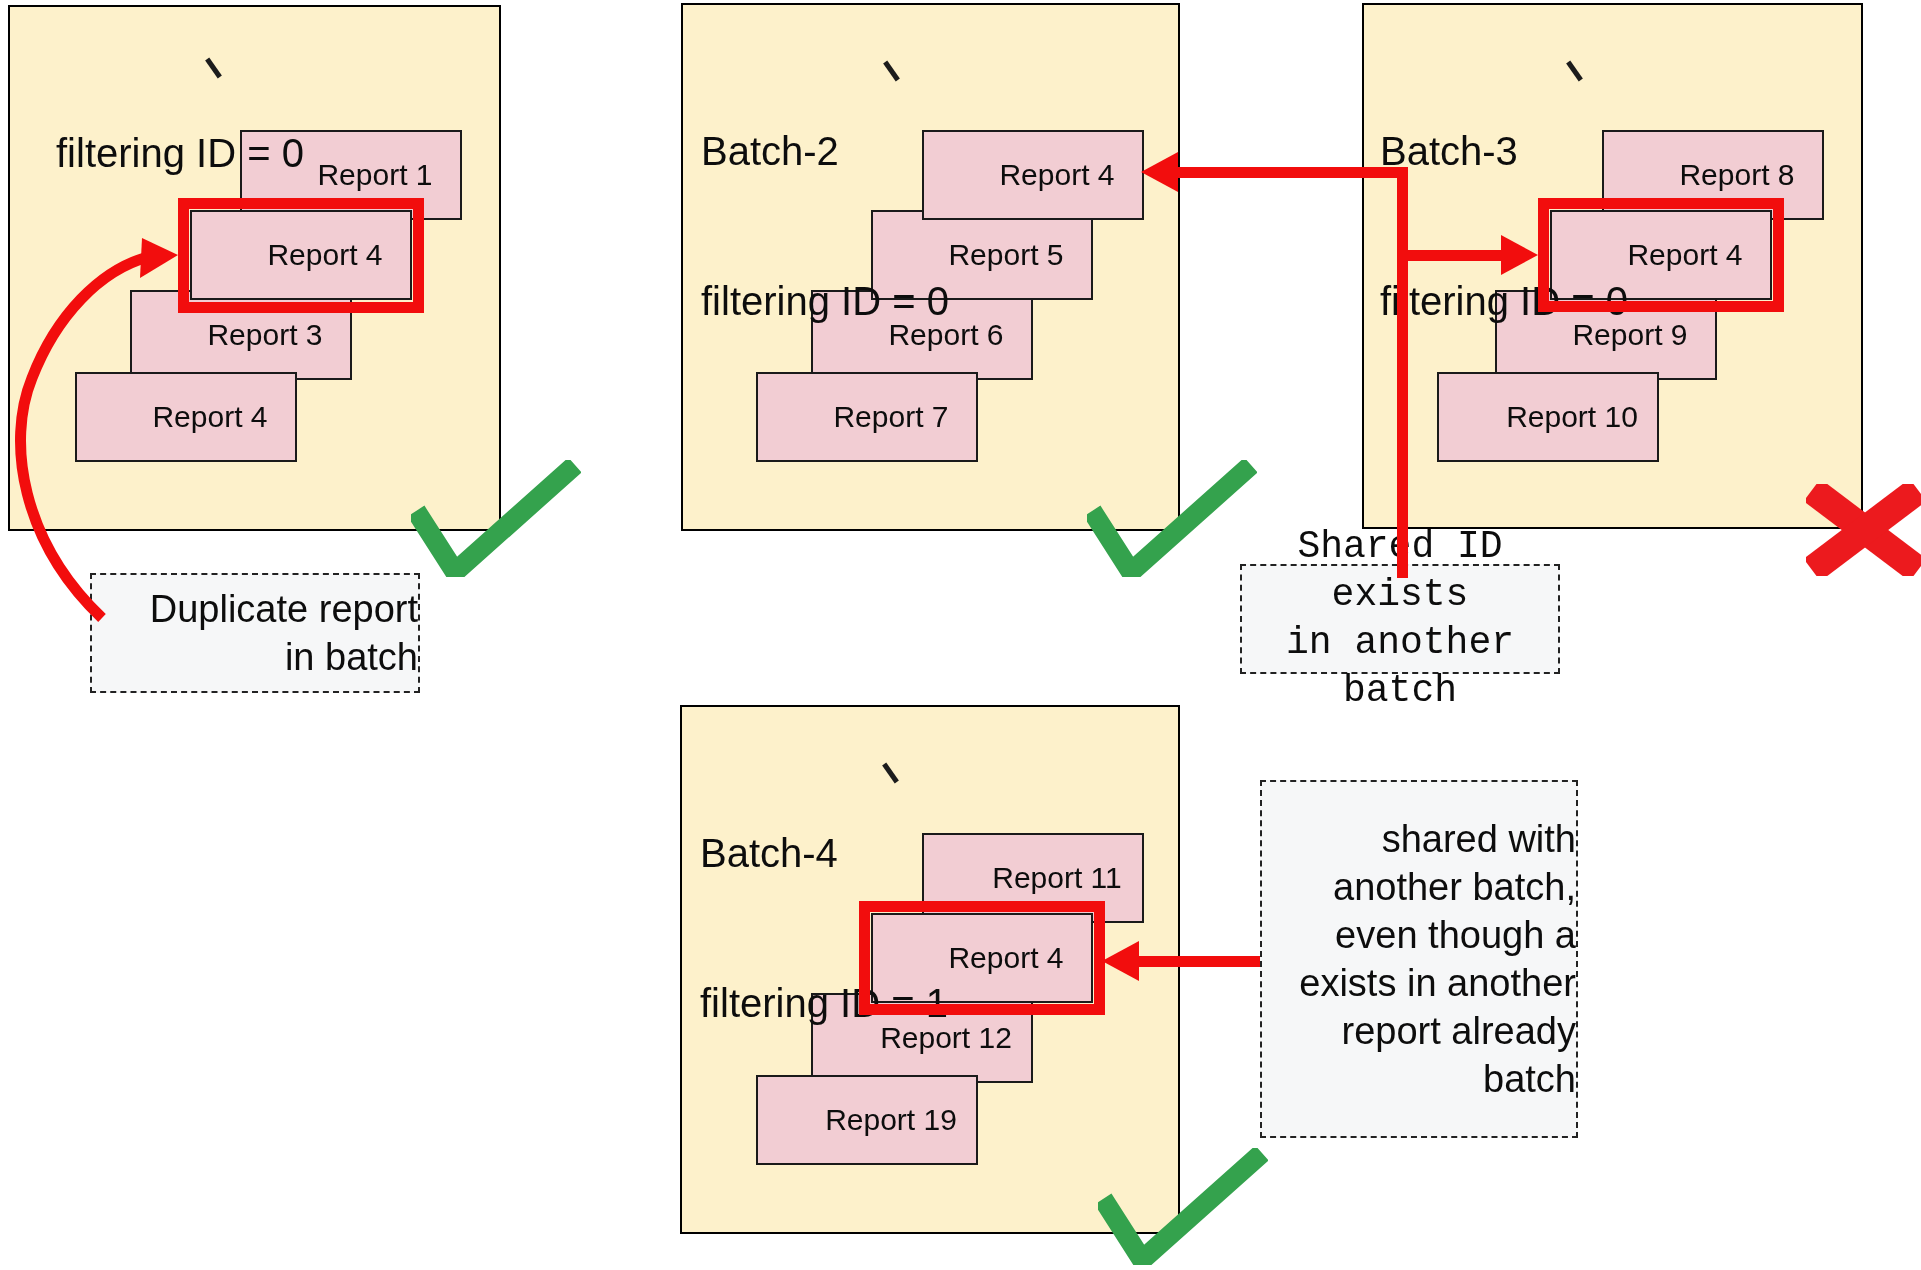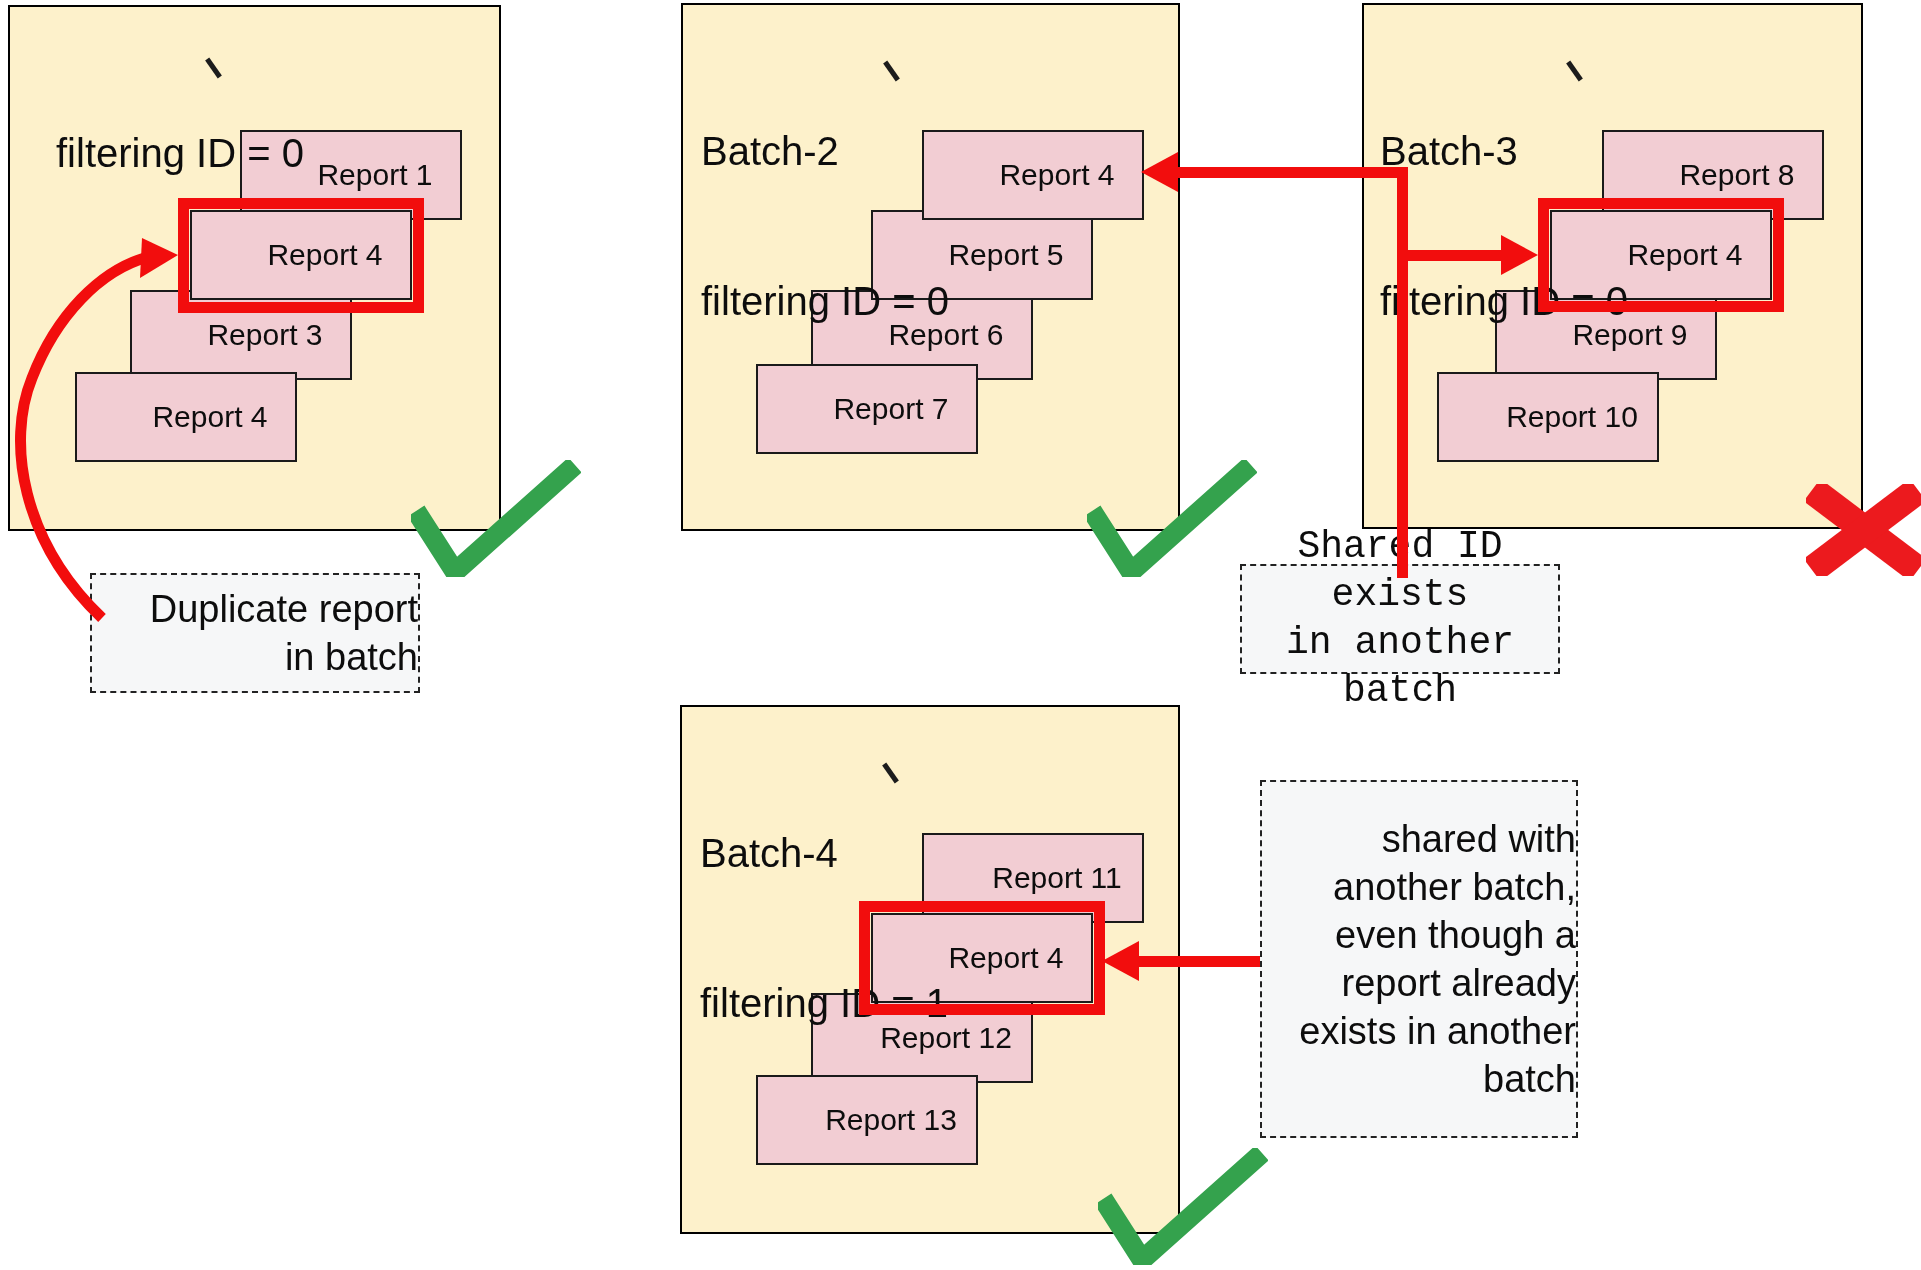--- a/index.html
+++ b/index.html
@@ -66,21 +66,21 @@
 
 <div class="card" style="left:922px;top:130px;z-index:4;">
   <span>Report 4</span>
 </div>
 <div class="card" style="left:871px;top:210px;z-index:3;">
   <span>Report 5</span>
 </div>
 <div class="card" style="left:811px;top:290px;z-index:1;">
   <span>Report 6</span>
 </div>
-<div class="card" style="left:756px;top:364px;z-index:2;">
+<div class="card" style="left:756px;top:372px;z-index:2;">
   <span>Report 7</span>
 </div>
 
 <div class="batch" style="left:1362px;top:3px;width:501px;height:526px;"></div>
 <div class="batch-title" style="left:1380px;top:26px;">
   <div>Batch-3</div>
   <div>filtering ID = 0</div>
 </div>
 <div class="tick" style="left:1572px;top:60px;"></div>
 
@@ -114,43 +114,43 @@
 <div class="card" style="left:922px;top:833px;z-index:3;">
   <span>Report 11</span>
 </div>
 <div class="card" style="left:871px;top:913px;z-index:4;">
   <span>Report 4</span>
 </div>
 <div class="card" style="left:811px;top:993px;z-index:1;">
   <span>Report 12</span>
 </div>
 <div class="card" style="left:756px;top:1075px;z-index:2;">
-  <span>Report 13</span>
+  <span>Report 19</span>
 </div>
 <div class="hl" style="left:859px;top:901px;width:246px;height:114px;"></div>
 
 <div class="rline" style="left:1134px;top:956px;width:126px;height:11px;"></div>
 <div class="tri-left" style="left:1102px;top:941px;"></div>
 
 <div class="note" style="left:90px;top:573px;width:330px;height:120px;">
   <div>Duplicate report</div>
   <div>in batch</div>
 </div>
 
 <div class="note" style="left:1240px;top:564px;width:320px;height:110px;font-family:Liberation Mono, monospace;">
   <div>Shared ID exists</div>
   <div>in another batch</div>
 </div>
 
 <div class="note" style="left:1260px;top:780px;width:318px;height:358px;">
   <div>shared with</div>
   <div>another batch,</div>
   <div>even though a</div>
+  <div>exists in another</div>
   <div>report already</div>
-  <div>exists in another</div>
   <div>batch</div>
 </div>
 
 <svg class="ovl" style="left:411px;top:460px;" width="170" height="117" viewBox="0 0 170 117">
   <polyline points="5,51 44,112 164,5" fill="none" stroke="#34A24D" stroke-width="20"></polyline>
 </svg>
 
 <svg class="ovl" style="left:1087px;top:460px;" width="170" height="117" viewBox="0 0 170 117">
   <polyline points="5,51 44,112 164,5" fill="none" stroke="#34A24D" stroke-width="20"></polyline>
 </svg>

